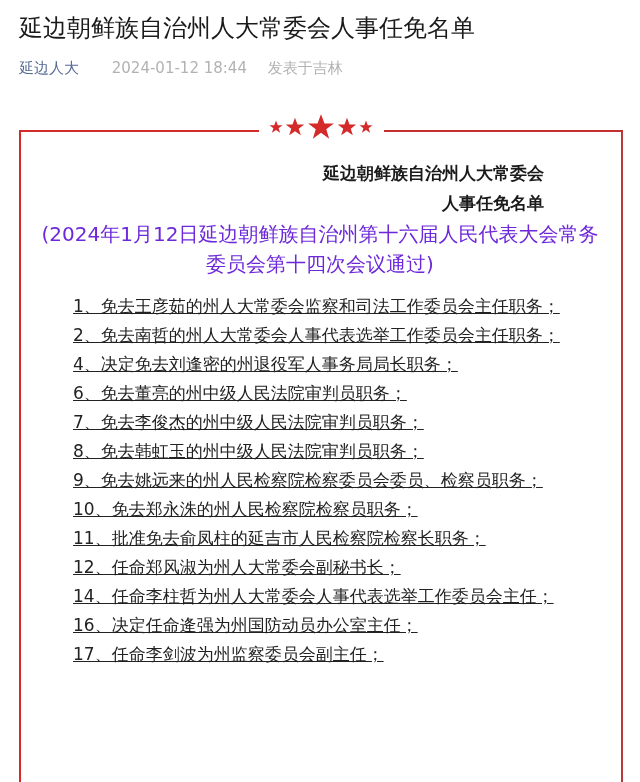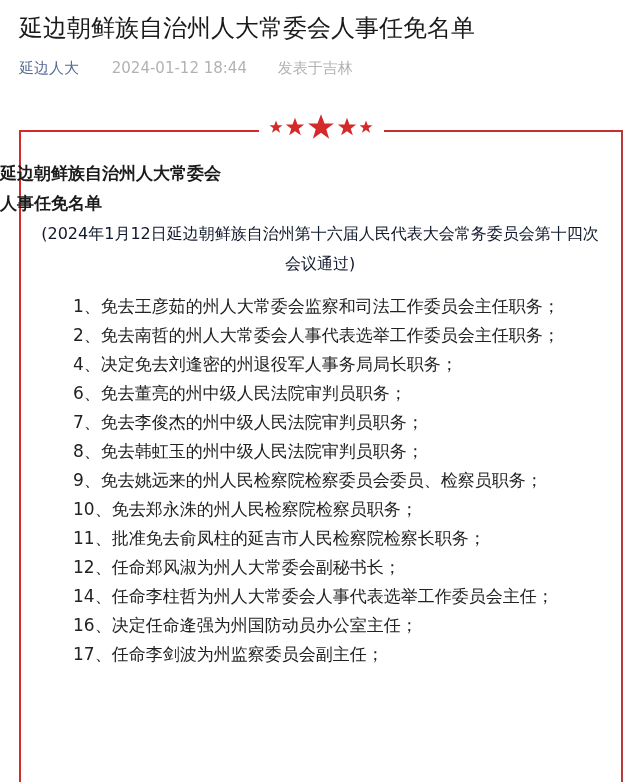--- a/index.html
+++ b/index.html
@@ -2,37 +2,37 @@
 <html><head>
 <meta charset="utf-8">
 <style>
   html, body { margin: 0; padding: 0; background: #ffffff; }
   body { width: 640px; height: 782px; overflow: hidden; position: relative;
          font-family: "DejaVu Sans", "Liberation Sans", sans-serif; color: #222; }
   .title { position: absolute; left: 19px; top: 10px; font-size: 24px; line-height: 36px;
            color: #1a1a1a; letter-spacing: 0px; margin: 0; font-weight: normal; }
   .meta { position: absolute; left: 19px; top: 57px; font-size: 15px; line-height: 22px; white-space: nowrap; }
   .meta .author { color: #576b95; margin-right: 28px; }
-  .meta .time { color: #b2b2b2; margin-right: 26px; }
+  .meta .time { color: #b2b2b2; margin-right: 16px; }
   .meta .loc { color: #b2b2b2; }
   .frame { position: absolute; left: 19px; top: 130px; width: 604px; height: 700px;
            border-left: 2px solid #d42a2a; border-right: 2px solid #b93a3a; box-sizing: border-box; }
   .frame-top-left { position: absolute; left: 19px; top: 130px; width: 240px; height: 2px; background: #d42a2a; }
   .frame-top-right { position: absolute; left: 384px; top: 130px; width: 239px; height: 2px; background: #c42f2f; }
   .stars { position: absolute; left: 258px; top: 112px; width: 126px; height: 30px;
            display: flex; align-items: center; justify-content: center; gap: 2px; }
   .stars svg { display: block; }
-  .heading { position: absolute; left: 0; width: 544px; text-align: left; font-weight: bold;
+  .heading { position: absolute; left: 0; width: 544px; text-align: right; font-weight: bold;
              font-size: 17px; color: #1a1a1a; }
   .h1 { top: 160px; line-height: 26px; }
   .h2 { top: 190px; line-height: 26px; }
   .subtitle { position: absolute; left: 40px; width: 560px; top: 219px; text-align: center;
-              font-size: 16px; line-height: 30px; color: #0f172a; }
+              font-size: 20px; line-height: 30px; color: #6d28d9; }
   .list { position: absolute; left: 73px; top: 292px; margin: 0; padding: 0; list-style: none; }
-  .list li { font-size: 17px; line-height: 29px; height: 29px; white-space: nowrap; color: #222; }
+  .list li { font-size: 17px; line-height: 29px; height: 29px; white-space: nowrap; color: #222; text-decoration: underline; }
 </style>
 </head>
 <body>
 
 <h1 class="title">延边朝鲜族自治州人大常委会人事任免名单</h1>
 
 <div class="meta">
   <span class="author">延边人大</span>
   <span class="time">2024-01-12 18:44</span>
   <span class="loc">发表于吉林</span>

